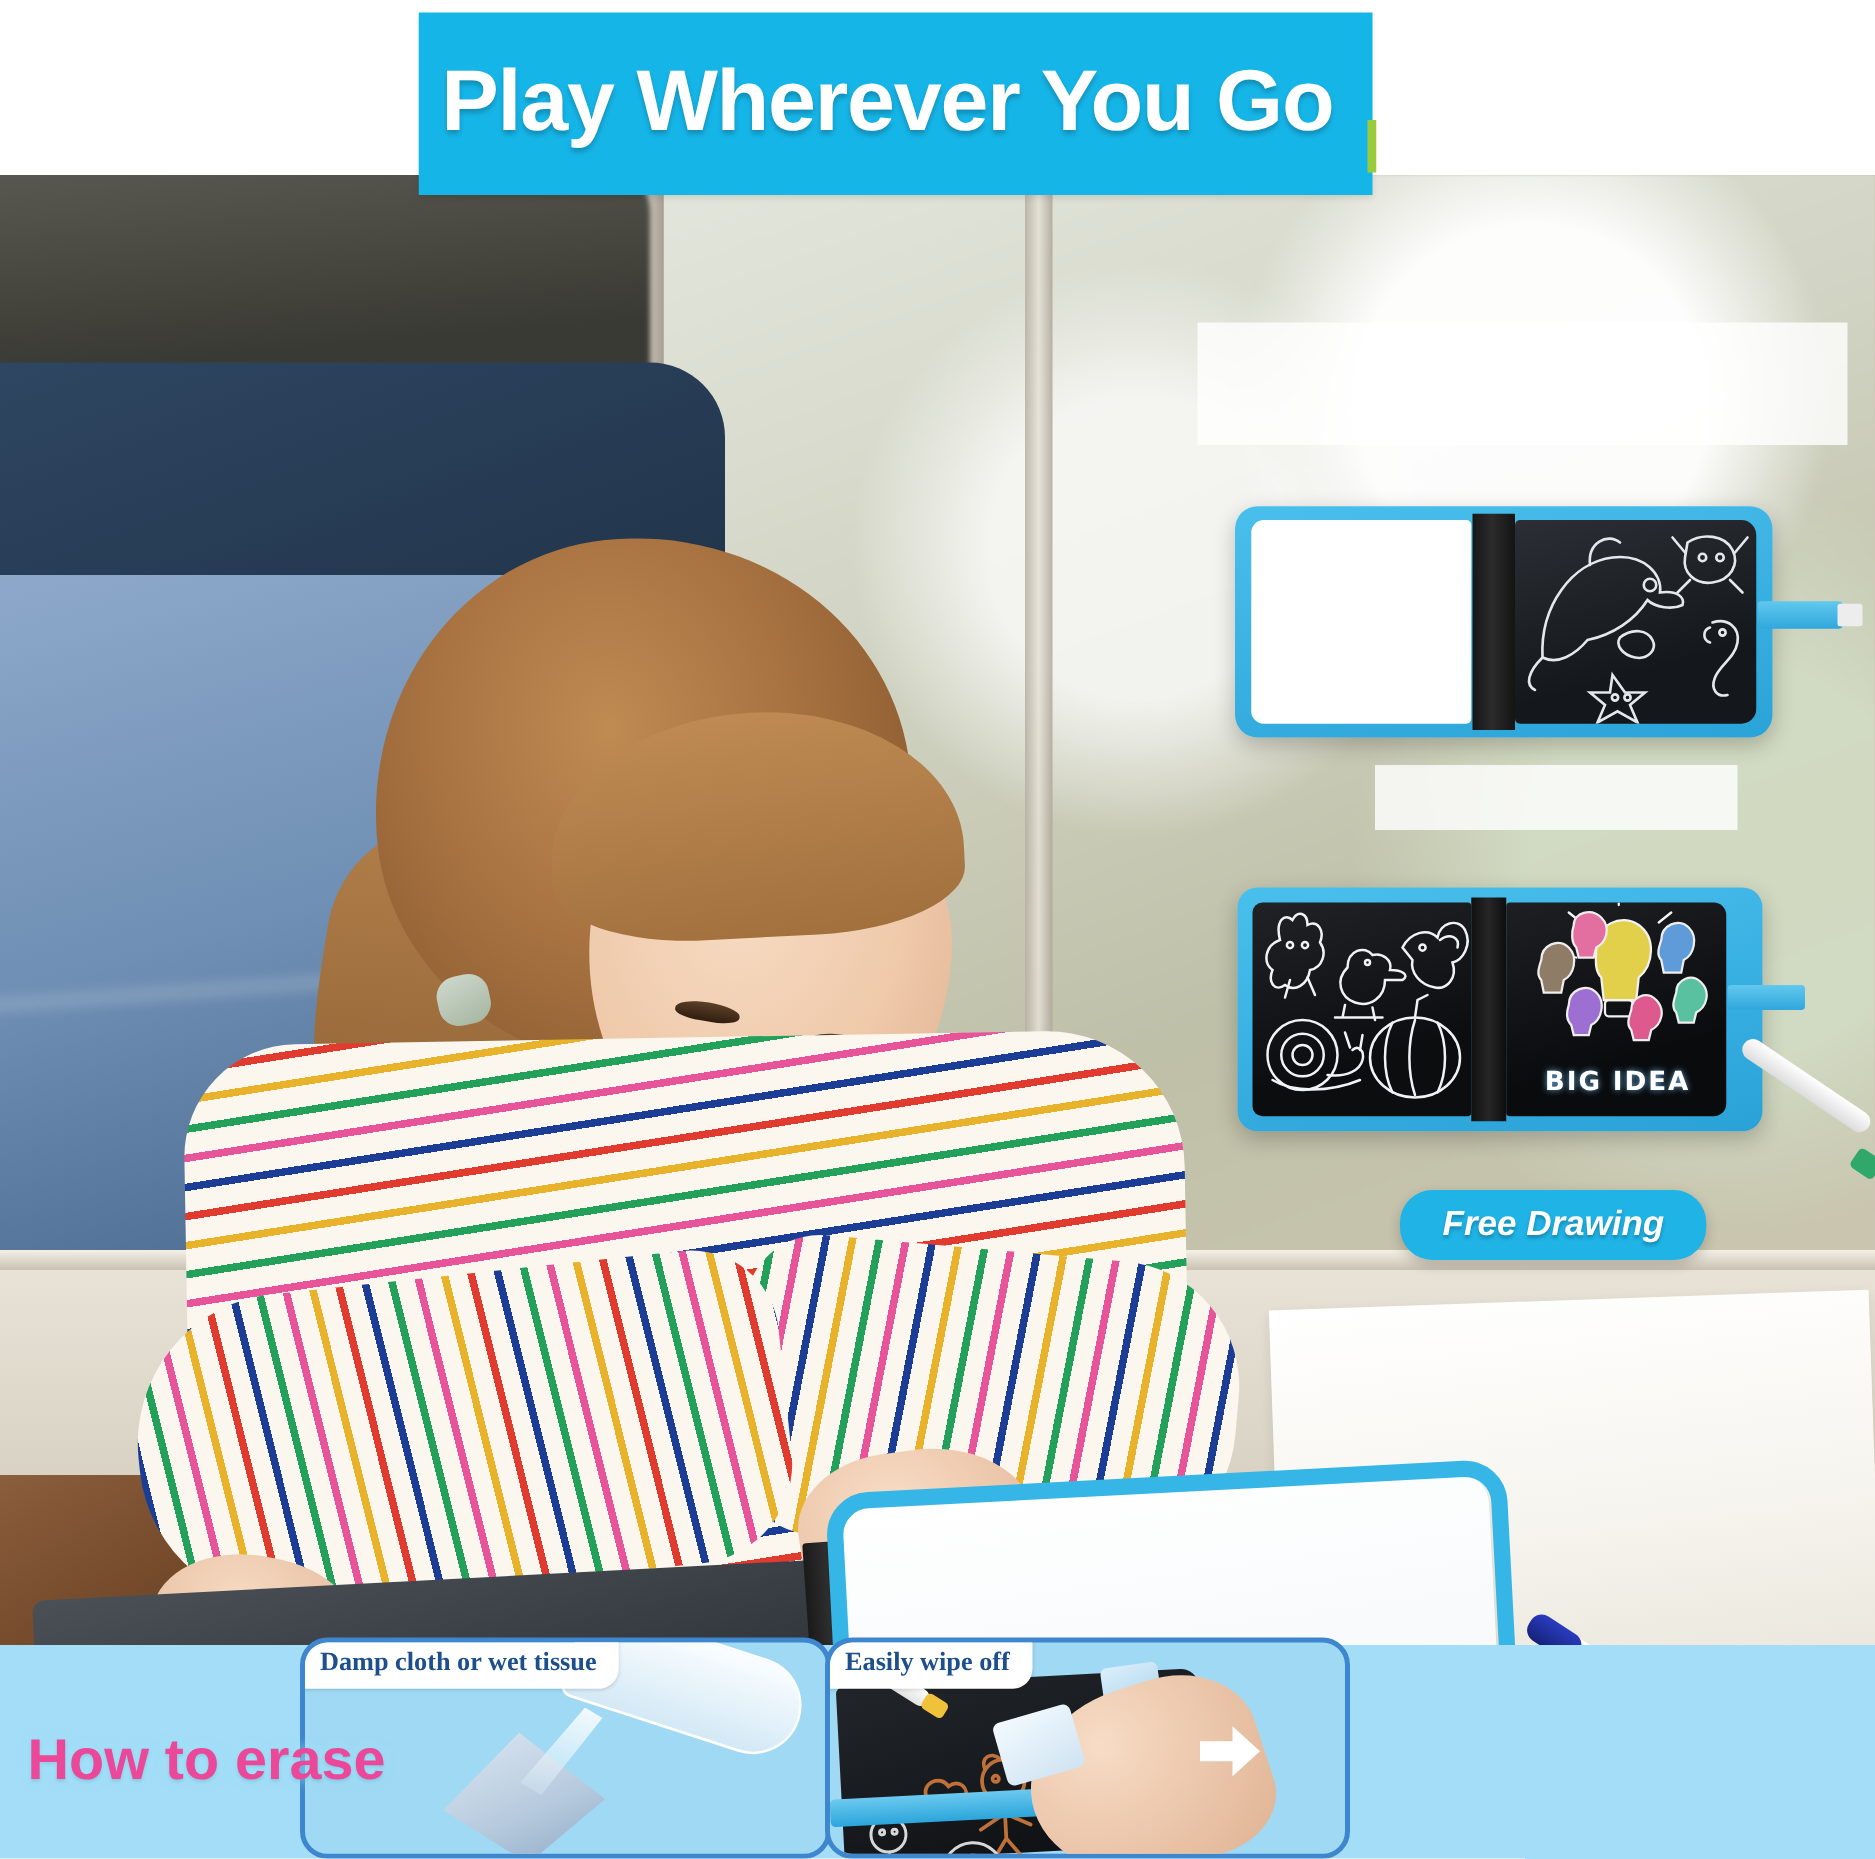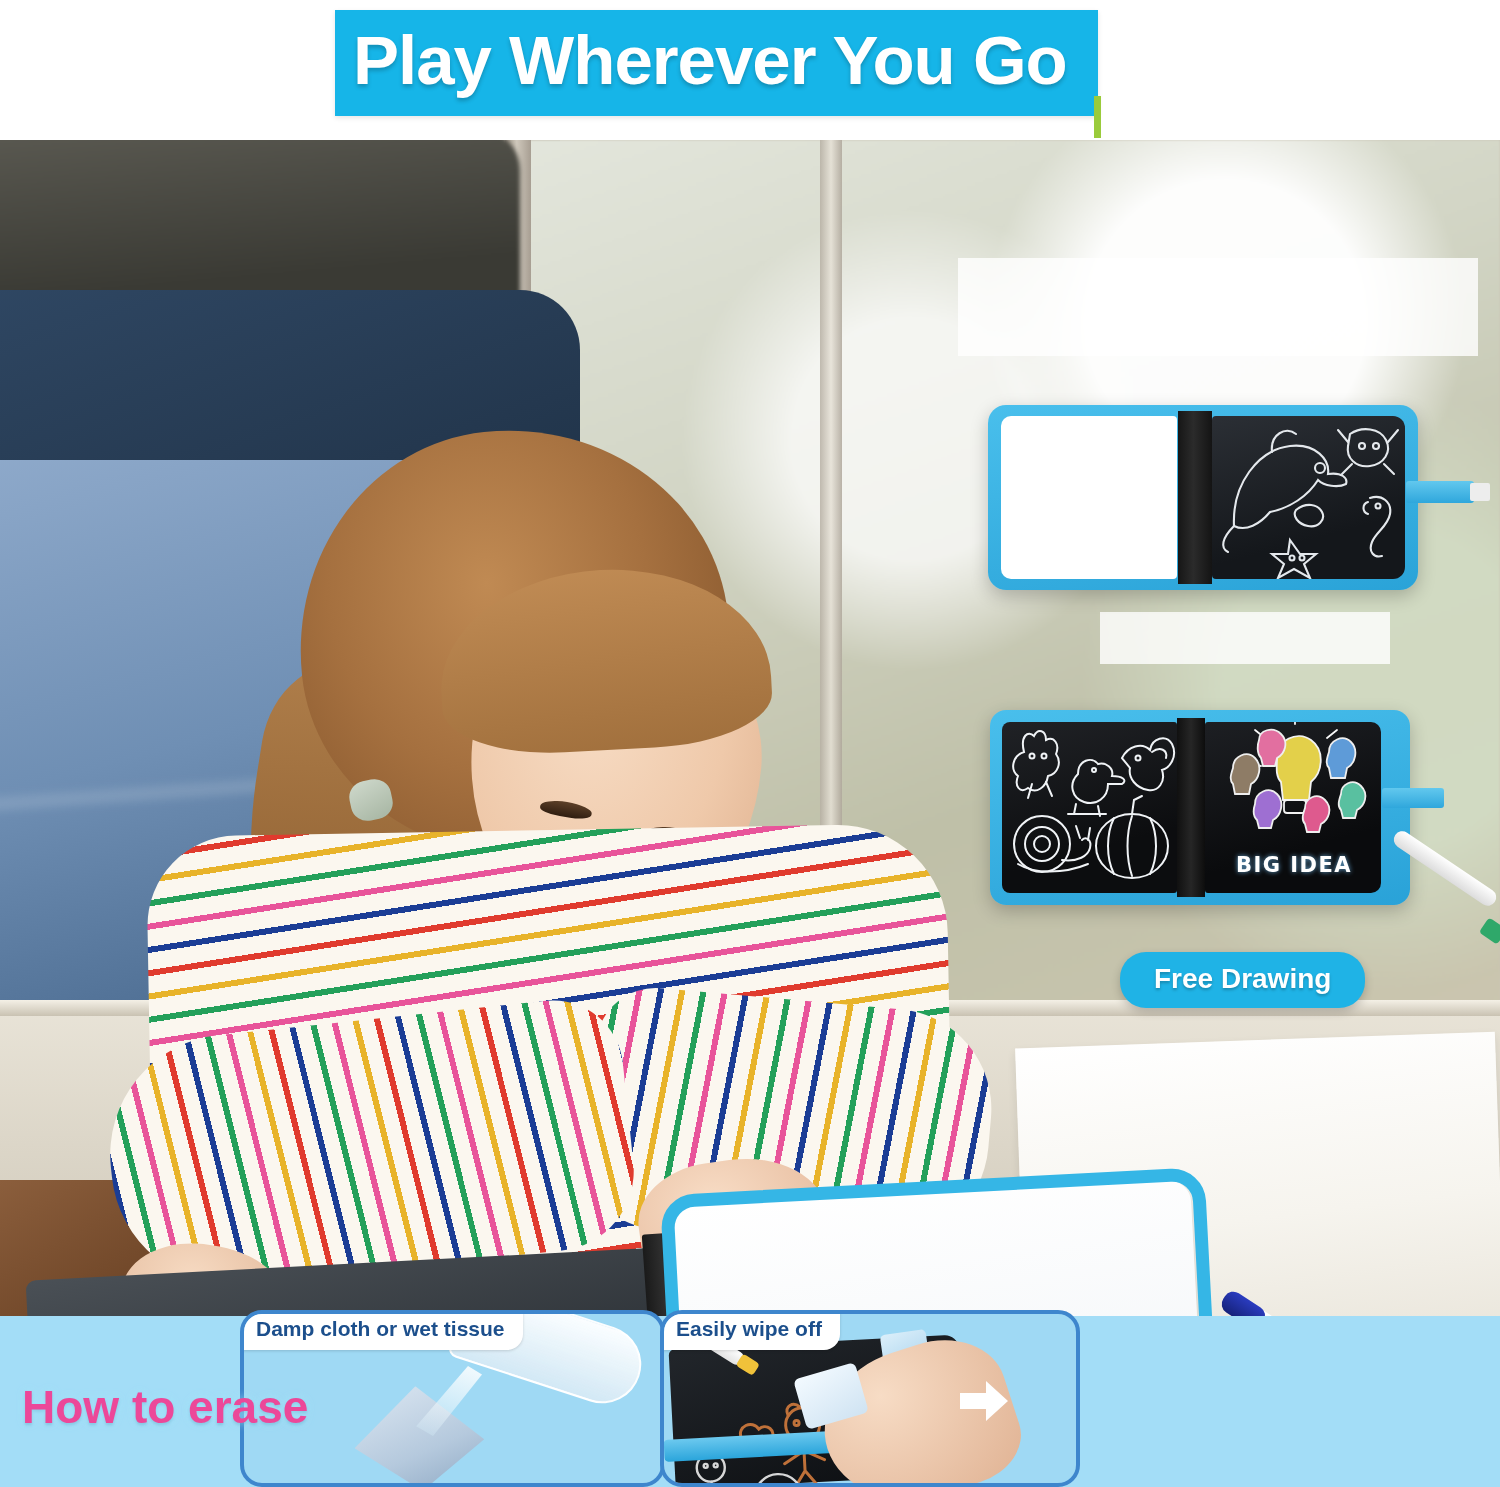--- a/index.html
+++ b/index.html
@@ -12,21 +12,21 @@
   #stage {
     position:relative;
     width:1500px; height:1487px;
     background:#ffffff;
     overflow:hidden;
   }
 
   
   .header-band{
     position:absolute; left:335px; top:10px;
-    width:763px; height:106px;
+    width:763px; height:146px;
     background:#16B5E8;
     display:flex; align-items:center; justify-content:flex-start;
     z-index:40;
     box-shadow:0 2px 5px rgba(0,0,0,.10);
   }
   .header-title{
     font-size:69px; font-weight:bold; color:#ffffff;
     letter-spacing:-1px; white-space:nowrap;
     padding-left:18px; line-height:1;
     text-shadow:0 3px 4px rgba(0,0,0,.22);
@@ -354,21 +354,21 @@
   .blank-2{ left:1100px; top:612px; width:290px; height:52px; }
 
   
   .free-pill{
     position:absolute; left:1120px; top:952px;
     padding:11px 34px 13px 34px;
     background:#1FB3E6; border-radius:26px;
     color:#fff; font-size:28px; font-weight:bold;
     text-shadow:0 2px 3px rgba(0,0,0,.25);
     box-shadow:0 4px 10px rgba(0,0,0,.20);
-    z-index:30; white-space:nowrap;
+    z-index:30; white-space:nowrap;font-style:italic;
   }
 
   
   .bottom-strip{
     position:absolute; left:0; top:1316px; width:1500px; height:171px;
     background:#A3DDF7; z-index:35;
   }
   .how-title{
     position:absolute; left:22px; top:1380px;
     font-size:46px; font-weight:bold; color:#ec4899;
@@ -382,21 +382,21 @@
   }
   .p1{ left:240px; width:425px; }
   .p2{ left:660px; width:420px; }
   .p3{ left:1075px; width:390px; }
 
   .erase-label{
     position:absolute; top:-4px; left:-4px;
     background:#FFFFFF; border-radius:0 0 16px 0;
     padding:7px 18px 9px 16px;
     font-size:21px; font-weight:bold; color:#1C4F8C;
-    font-family:Liberation Sans, sans-serif;
+    font-family:Liberation Serif, serif;
     white-space:nowrap; z-index:39;
     box-shadow:0 1px 3px rgba(0,0,0,.15);
   }
 
   .arrow-sep{
     position:absolute; top:1378px; width:52px; height:46px; z-index:37;
   }
   .a1{ left:958px; }
 
   

